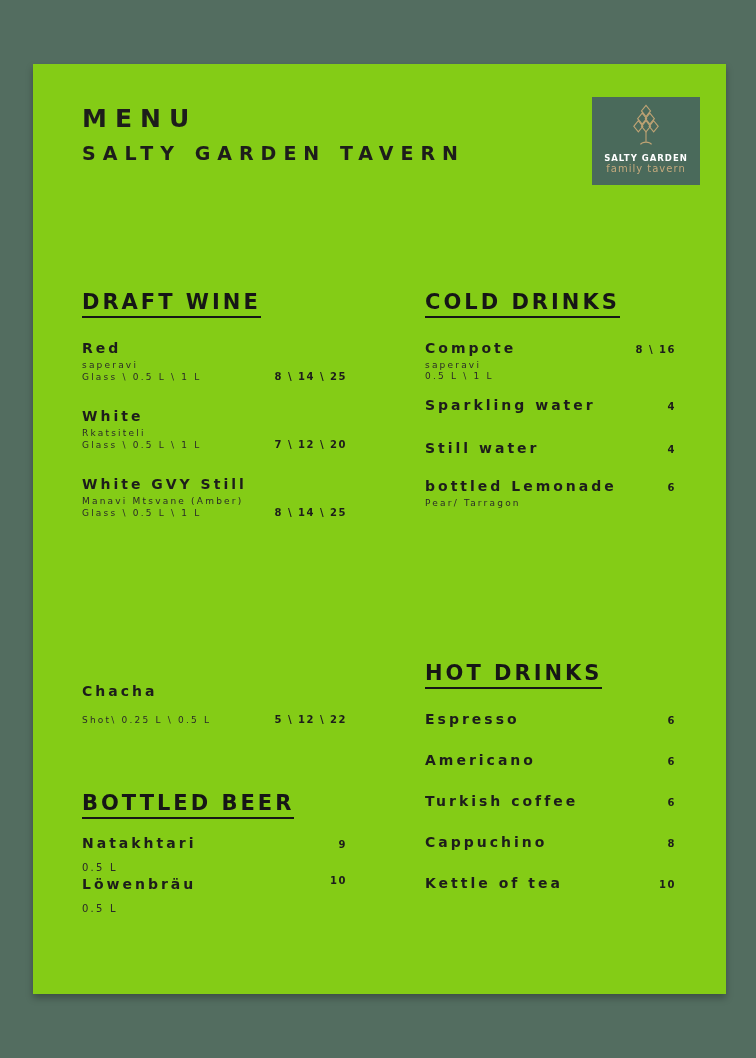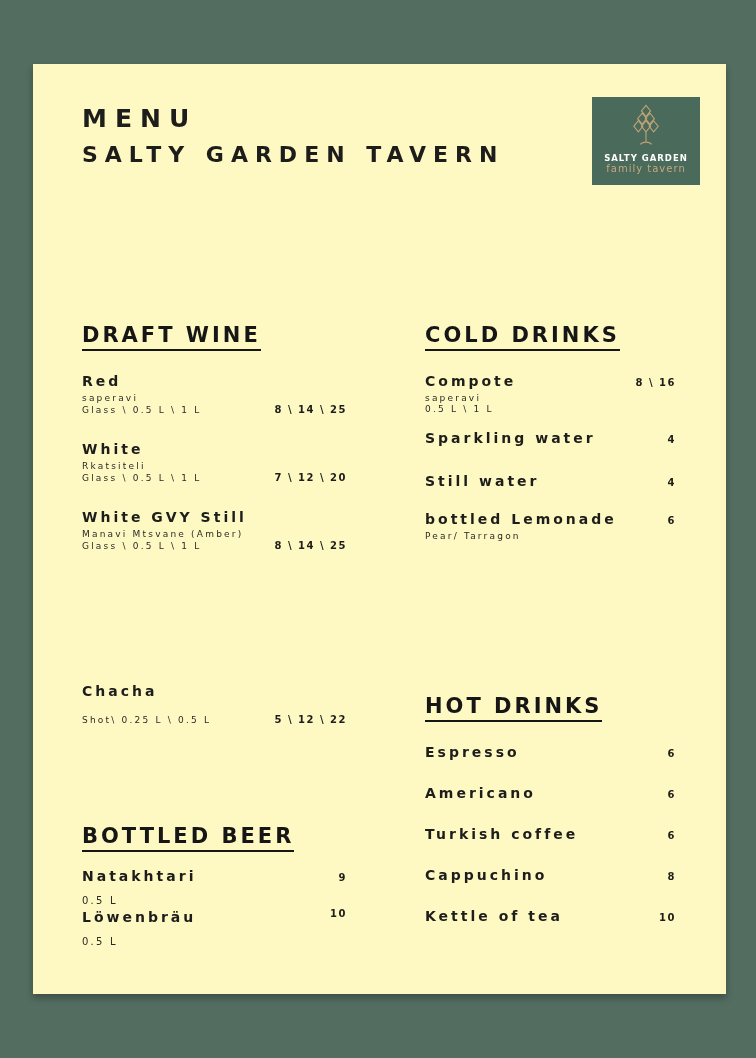--- a/index.html
+++ b/index.html
@@ -12,38 +12,38 @@
     font-family: "DejaVu Sans", "Liberation Sans", sans-serif;
     color: #1c1c1a;
     overflow: hidden;
   }
   .card {
     position: absolute;
     left: 33px;
     top: 64px;
     width: 693px;
     height: 930px;
-    background: #fef9c3;
+    background: #84cc16;
     box-shadow: 0 4px 7px rgba(0,0,0,0.28);
   }
   
   .title {
     position: absolute;
     left: 49px;
     top: 40px;
     font-size: 25px;
     font-weight: 700;
     letter-spacing: 8px;
     color: #1d1d1b;
   }
   .subtitle {
     position: absolute;
     left: 49px;
     top: 78px;
-    font-size: 22px;
+    font-size: 19px;
     font-weight: 700;
     letter-spacing: 7px;
     color: #1d1d1b;
   }
   .logo {
     position: absolute;
     left: 559px;
     top: 33px;
     width: 108px;
     height: 88px;
@@ -77,21 +77,20 @@
   .sec-hot { top: 597px; }
   .sec-title {
     display: inline-block;
     font-size: 21px;
     font-weight: 700;
     letter-spacing: 3px;
     color: #161616;
     padding-bottom: 2px;
     border-bottom: 2.5px solid #161616;
     white-space: nowrap;
-    margin-top: 33px;
   }
   .item { margin-top: 24px; }
   .item.first { margin-top: 21px; }
   .item-name {
     font-size: 14px;
     font-weight: 700;
     letter-spacing: 3px;
     line-height: 18px;
     color: #1d1d1b;
     white-space: nowrap;

